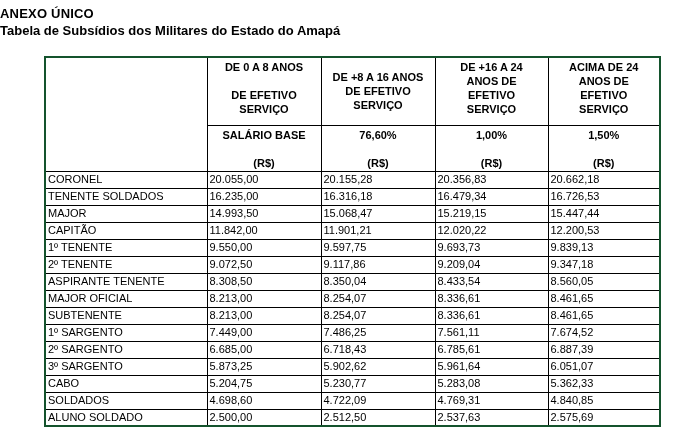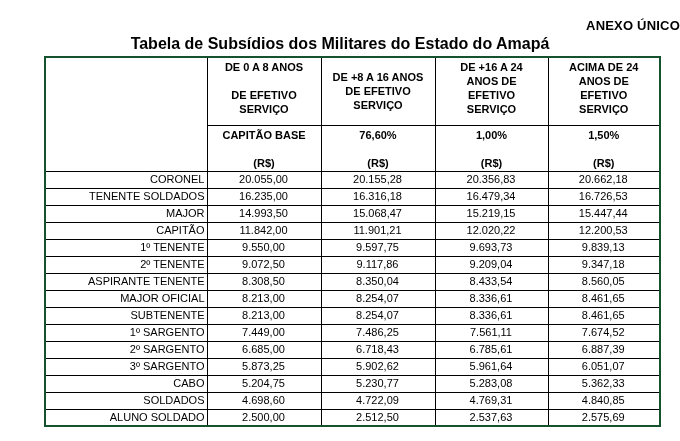--- a/index.html
+++ b/index.html
@@ -7,30 +7,29 @@
     padding: 0;
     width: 680px;
     height: 441px;
     background: #ffffff;
     color: #000000;
     font-family: "Liberation Sans", sans-serif;
     overflow: hidden;
     position: relative;
   }
   .doc-title {
-    text-align: right;
+    text-align: left;
     font-weight: bold;
     font-size: 13px;
-    padding-top: 18px;
+    padding-top: 6px;
     letter-spacing: 0.2px;
   }
   .doc-subtitle {
-    text-align: center;
     font-weight: bold;
-    font-size: 16px;
+    font-size: 13px;
     margin-top: 2px;
   }
   table.subsidy {
     position: absolute;
     left: 44px;
     top: 56px;
     border-collapse: collapse;
     table-layout: fixed;
     border: 2px solid #14532d;
   }
@@ -55,22 +54,22 @@
     text-align: center;
   }
   td.corner { background: #ffffff; }
   tbody tr { height: 17px; }
   tbody td {
     font-size: 11px;
     line-height: 15px;
     padding: 0 2px;
     vertical-align: middle;
   }
-  tbody td.rank { text-align: right; padding-left: 2px; }
-  tbody td.num { text-align: center; padding-right: 3px; }
+  tbody td.rank { text-align: left; padding-left: 2px; }
+  tbody td.num { text-align: left; padding-right: 3px; }
 </style>
 </head>
 <body>
 
 <div class="doc-title">ANEXO ÚNICO</div>
 <div class="doc-subtitle">Tabela de Subsídios dos Militares do Estado do Amapá</div>
 
 <table class="subsidy">
   <colgroup>
     <col style="width:162px">
@@ -92,21 +91,21 @@
       <th class="hdr">DE +16 A 24
 ANOS DE
 EFETIVO
 SERVIÇO</th>
       <th class="hdr">ACIMA DE 24
 ANOS DE
 EFETIVO
 SERVIÇO</th>
     </tr>
     <tr class="hdr-row-2">
-      <th class="hdr">CAPITÃO BASE
+      <th class="hdr">SALÁRIO BASE
 
 (R$)</th>
       <th class="hdr">76,60%
 
 (R$)</th>
       <th class="hdr">1,00%
 
 (R$)</th>
       <th class="hdr">1,50%
 

